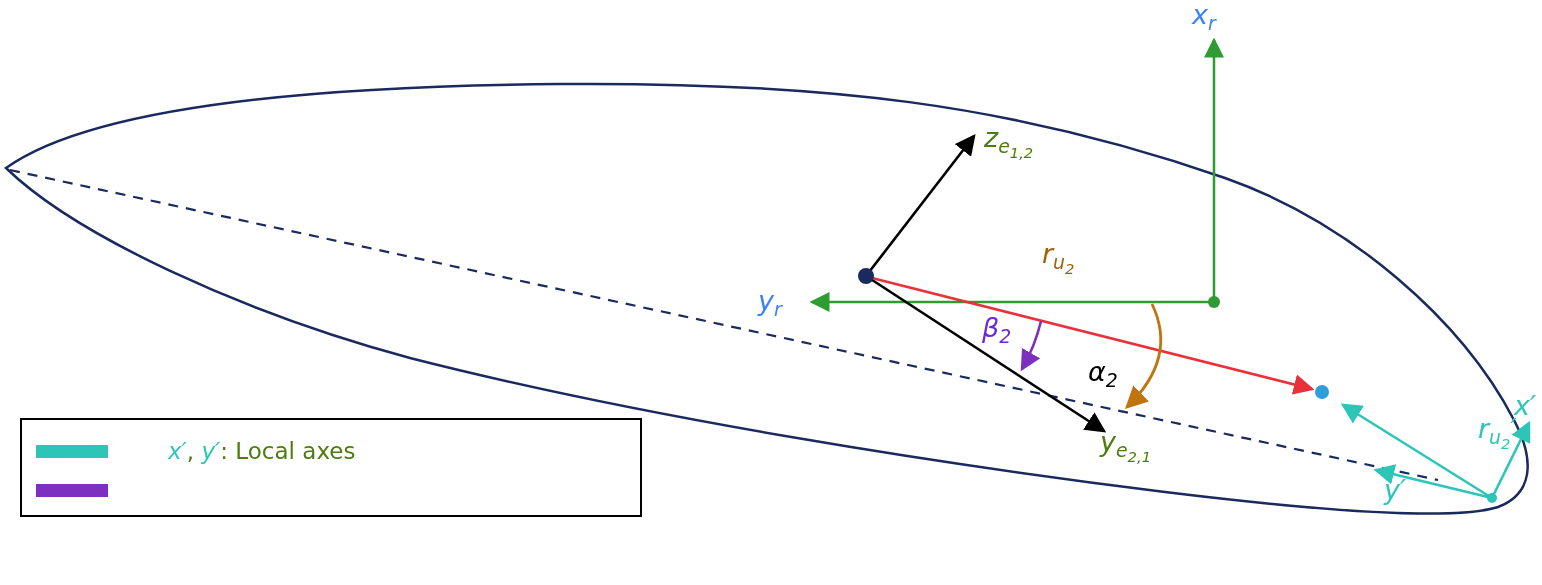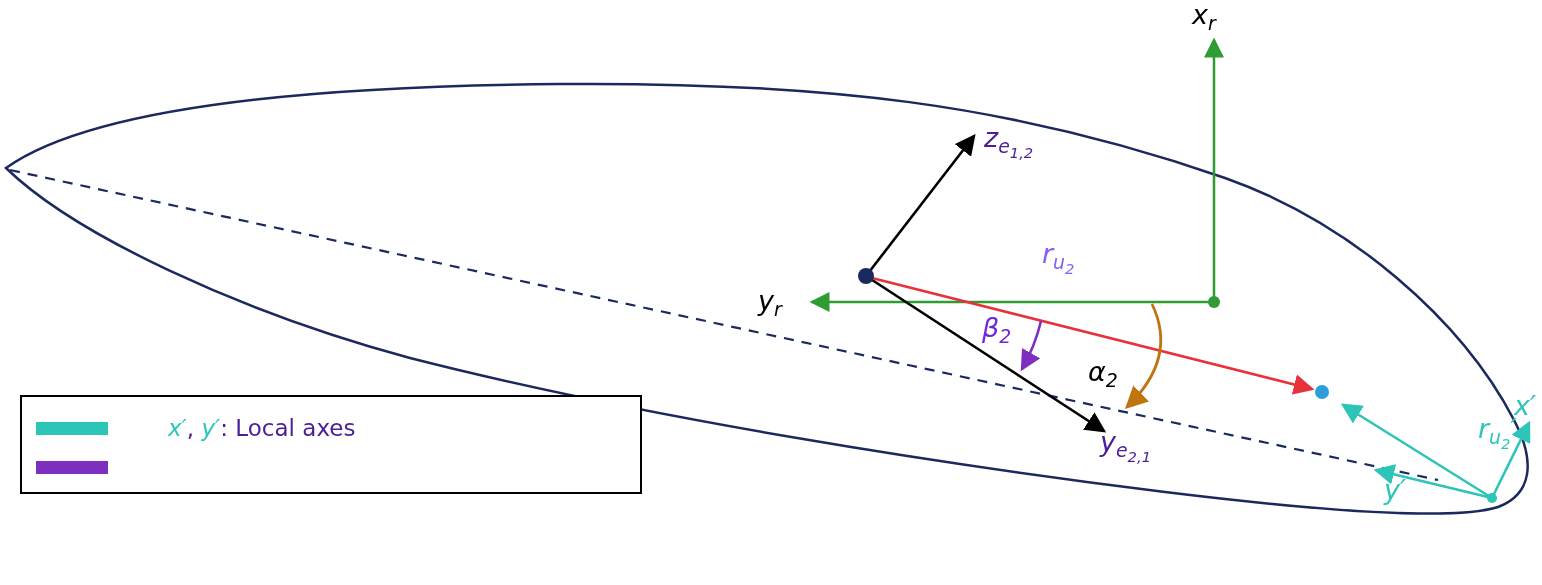--- a/index.html
+++ b/index.html
@@ -9,30 +9,30 @@
   }
   .stage svg { position:absolute; left:0; top:0; }
 
   
   .mlabel {
     position:absolute; font-style:italic; font-size:27px; line-height:1;
     white-space:nowrap; user-select:none;
   }
   .mlabel sub { font-size:70%; }
   .mlabel sub sub { font-size:78%; }
-  .c-green  { color:#000000; }
-  .c-red    { color:#8b5cf6; }
+  .c-green  { color:#3b82f6; }
+  .c-red    { color:#a16207; }
   .c-purple { color:#6d28d9; }
   .c-orange { color:#000000; }
   .c-teal   { color:#2cc5b8; }
-  .c-black  { color:#4c1d95;text-align:right; }
+  .c-black  { color:#4d7c0f;text-align:right; }
 
   
   .legend {
-    position:absolute; left:20px; top:395px; width:622px; box-sizing:border-box;
+    position:absolute; left:20px; top:418px; width:622px; box-sizing:border-box;
     border:2.5px solid #000; background:#ffffff; padding:8px 0;
   }
   .lrow { display:flex; align-items:center; padding:10px 14px; }
   .swatch { width:72px; height:13px; margin-right:60px; flex:0 0 auto; }
   .swatch.teal   { background:#2cc5b8; }
   .swatch.purple { background:#7d2fbf; }
   .swatch.orange { background:#bf7410; }
   .lsym { font-size:23px; color:#000; white-space:nowrap; }
   .lsym i { font-style:italic; }
 </style>

